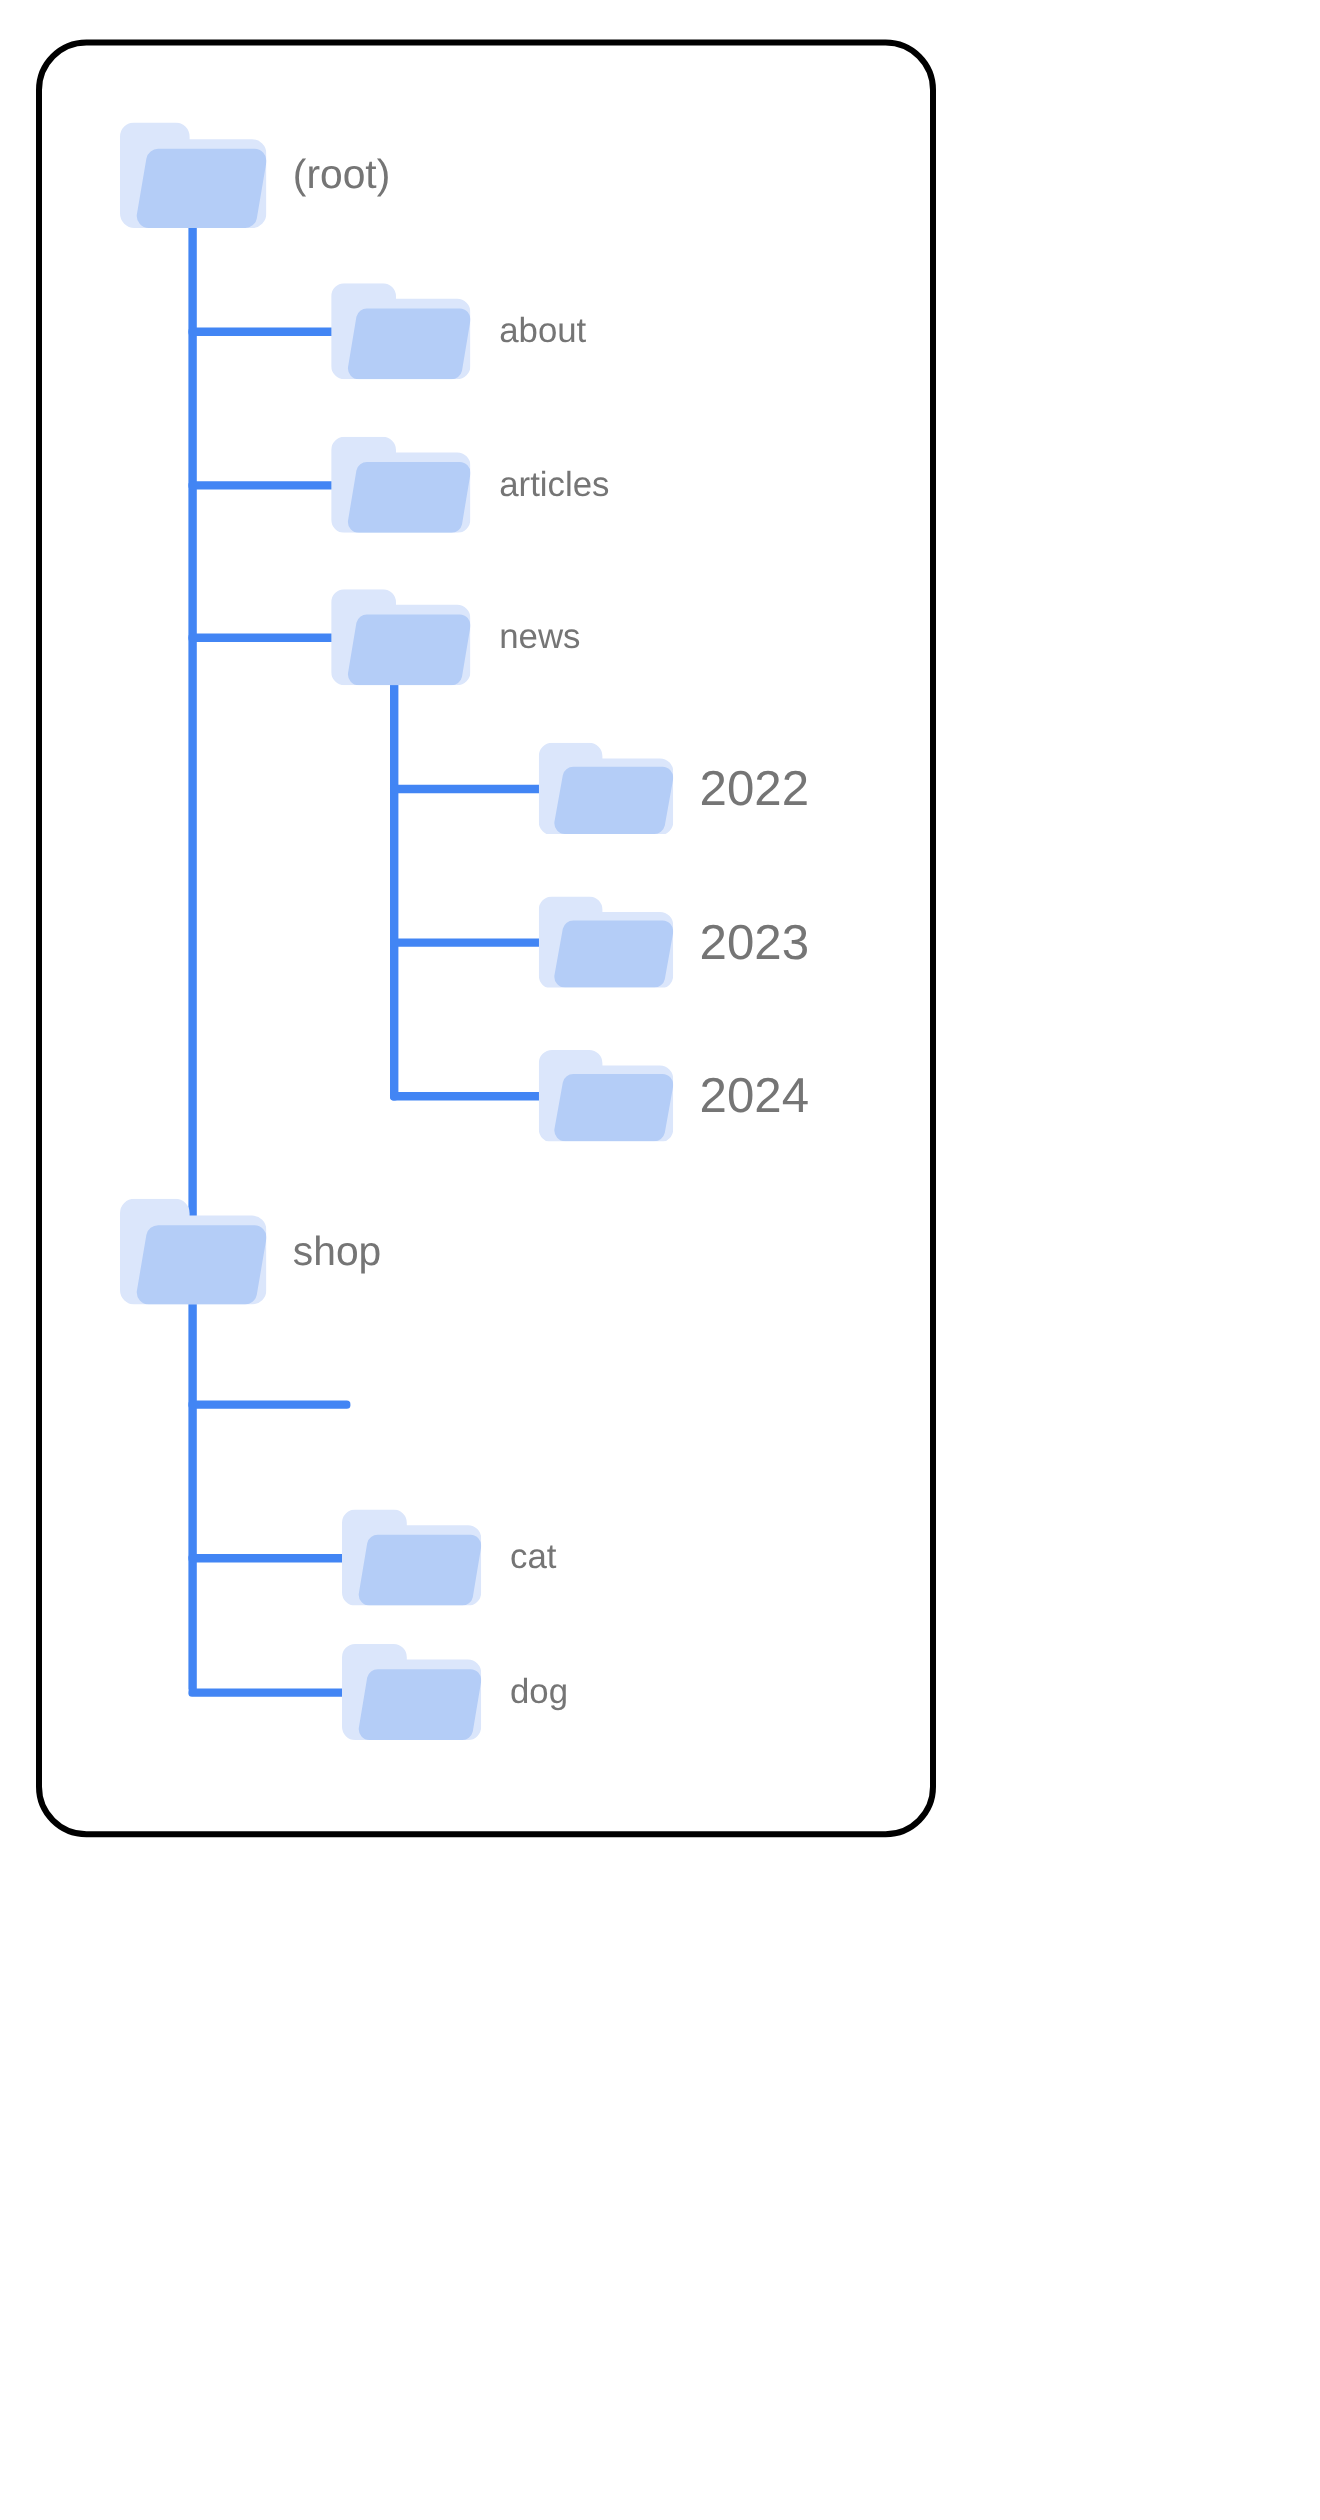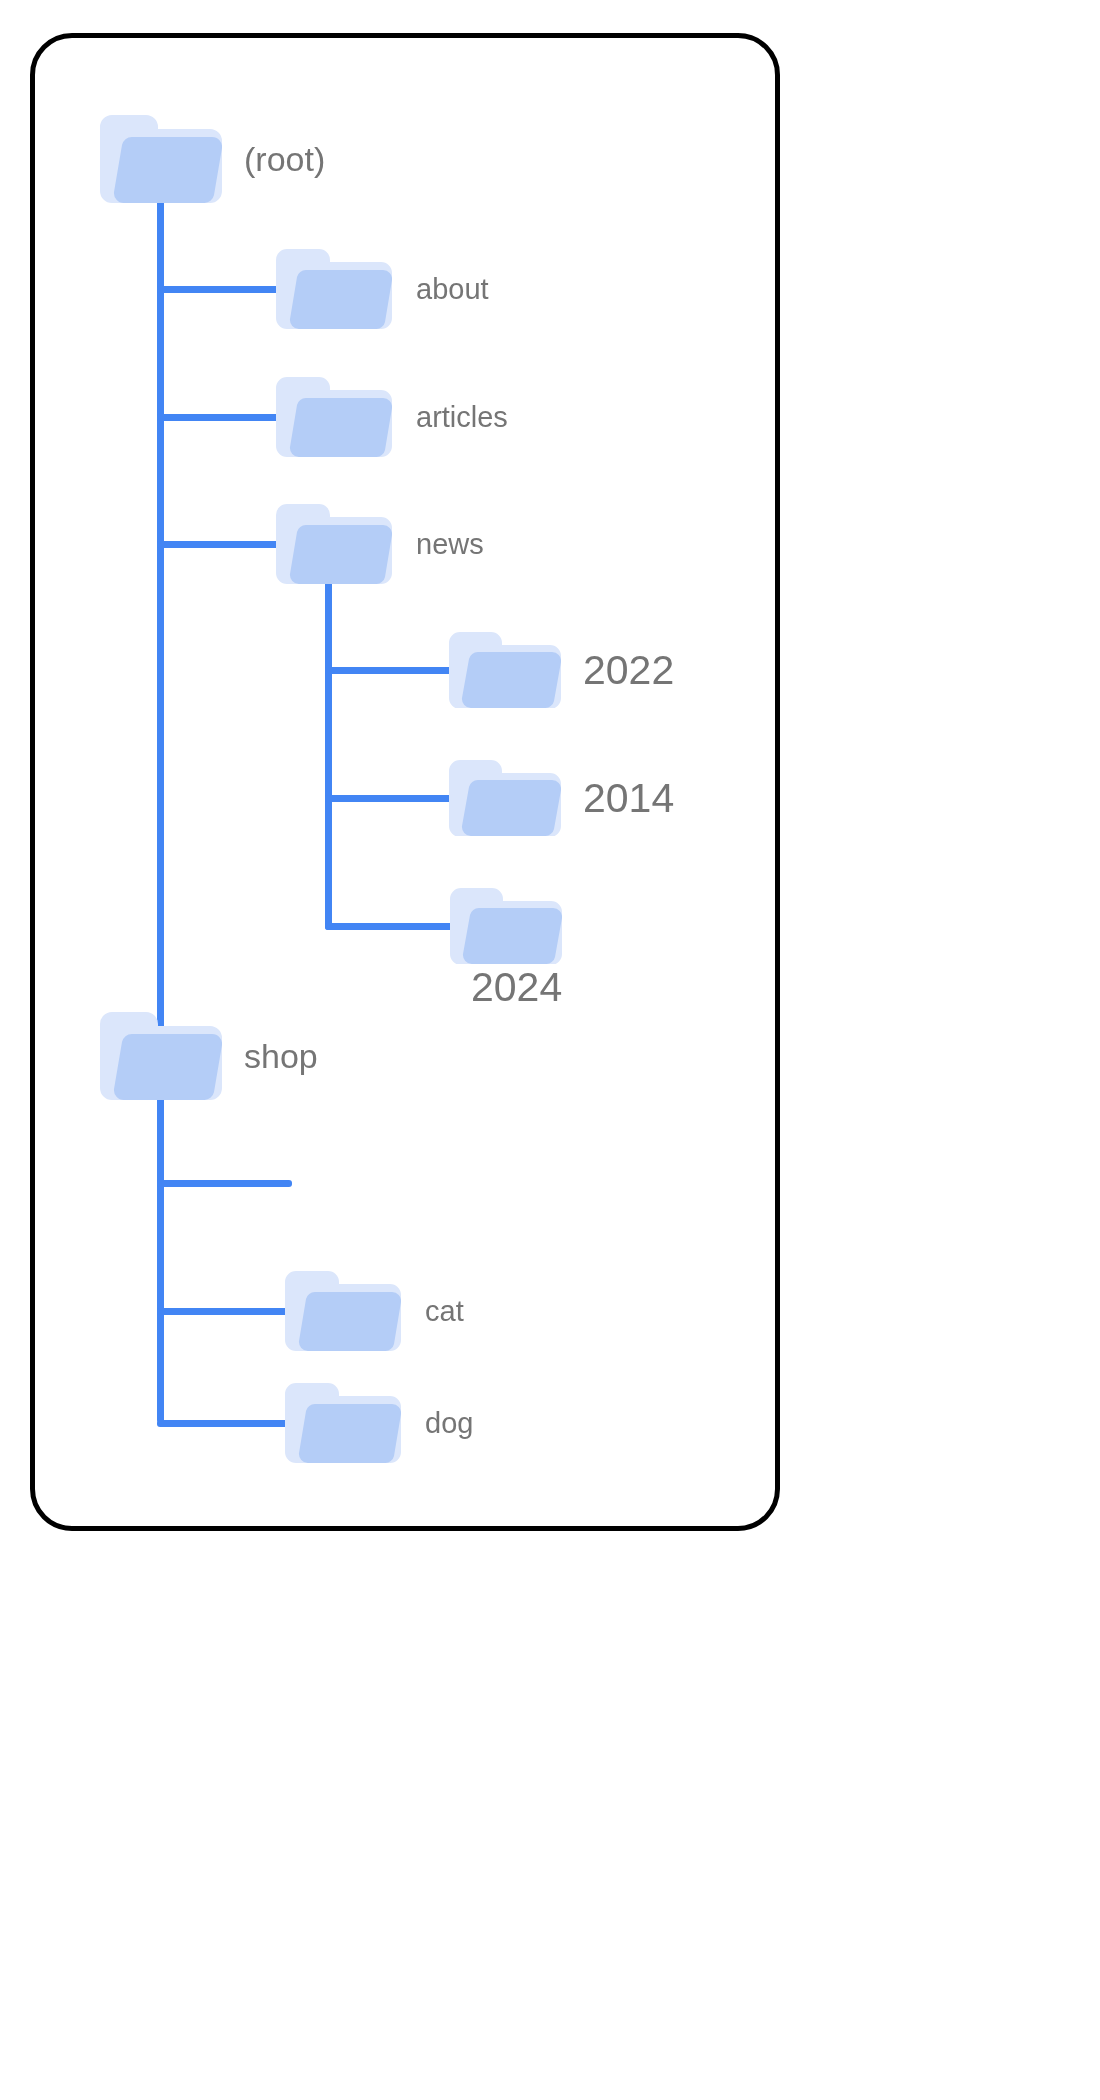--- a/index.html
+++ b/index.html
@@ -27,21 +27,21 @@
     height: 1498px;
     border: 5px solid #000000;
     border-radius: 42px;
     background: #ffffff;
     box-sizing: border-box;
   }
   
   #diagram {
     position: absolute;
     left: 0;
-    top: 17px;
+    top: 4px;
     width: 840px;
     height: 1570px;
     text-align: right;
   }
   
   .edge {
     position: absolute;
     background: #4285f4;
     border-radius: 3px;
   }
@@ -177,24 +177,24 @@
 
     <div class="node size-leaf" style="left:449px; top:743px;">
       <span class="folder">
         <svg class="back" viewBox="0 0 112 76" preserveAspectRatio="none" aria-hidden="true">
           <path d="M0,11 a11,11 0 0 1 11,-11 h31 a11,11 0 0 1 11,11 v2 h48 a11,11 0 0 1 11,11 v42 a11,11 0 0 1 -11,11 h-90 a11,11 0 0 1 -11,-11 z" fill="#dbe6fb"></path>
         </svg>
         <svg class="front" viewBox="0 0 112 76" preserveAspectRatio="none" aria-hidden="true">
           <path d="M20,27 a9,9 0 0 1 9,-7 h74 a9,9 0 0 1 9,10 l-7,39 a9,9 0 0 1 -9,7 h-74 a9,9 0 0 1 -9,-10 z" fill="#b4cdf7"></path>
         </svg>
       </span>
-      <span class="label">2014</span>
-    </div>
-
-    <div class="node size-leaf" style="left:449px; top:871px;flex-direction:column;">
+      <span class="label">2023</span>
+    </div>
+
+    <div class="node size-leaf" style="left:449px; top:871px;">
       <span class="folder">
         <svg class="back" viewBox="0 0 112 76" preserveAspectRatio="none" aria-hidden="true">
           <path d="M0,11 a11,11 0 0 1 11,-11 h31 a11,11 0 0 1 11,11 v2 h48 a11,11 0 0 1 11,11 v42 a11,11 0 0 1 -11,11 h-90 a11,11 0 0 1 -11,-11 z" fill="#dbe6fb"></path>
         </svg>
         <svg class="front" viewBox="0 0 112 76" preserveAspectRatio="none" aria-hidden="true">
           <path d="M20,27 a9,9 0 0 1 9,-7 h74 a9,9 0 0 1 9,10 l-7,39 a9,9 0 0 1 -9,7 h-74 a9,9 0 0 1 -9,-10 z" fill="#b4cdf7"></path>
         </svg>
       </span>
       <span class="label">2024</span>
     </div>

